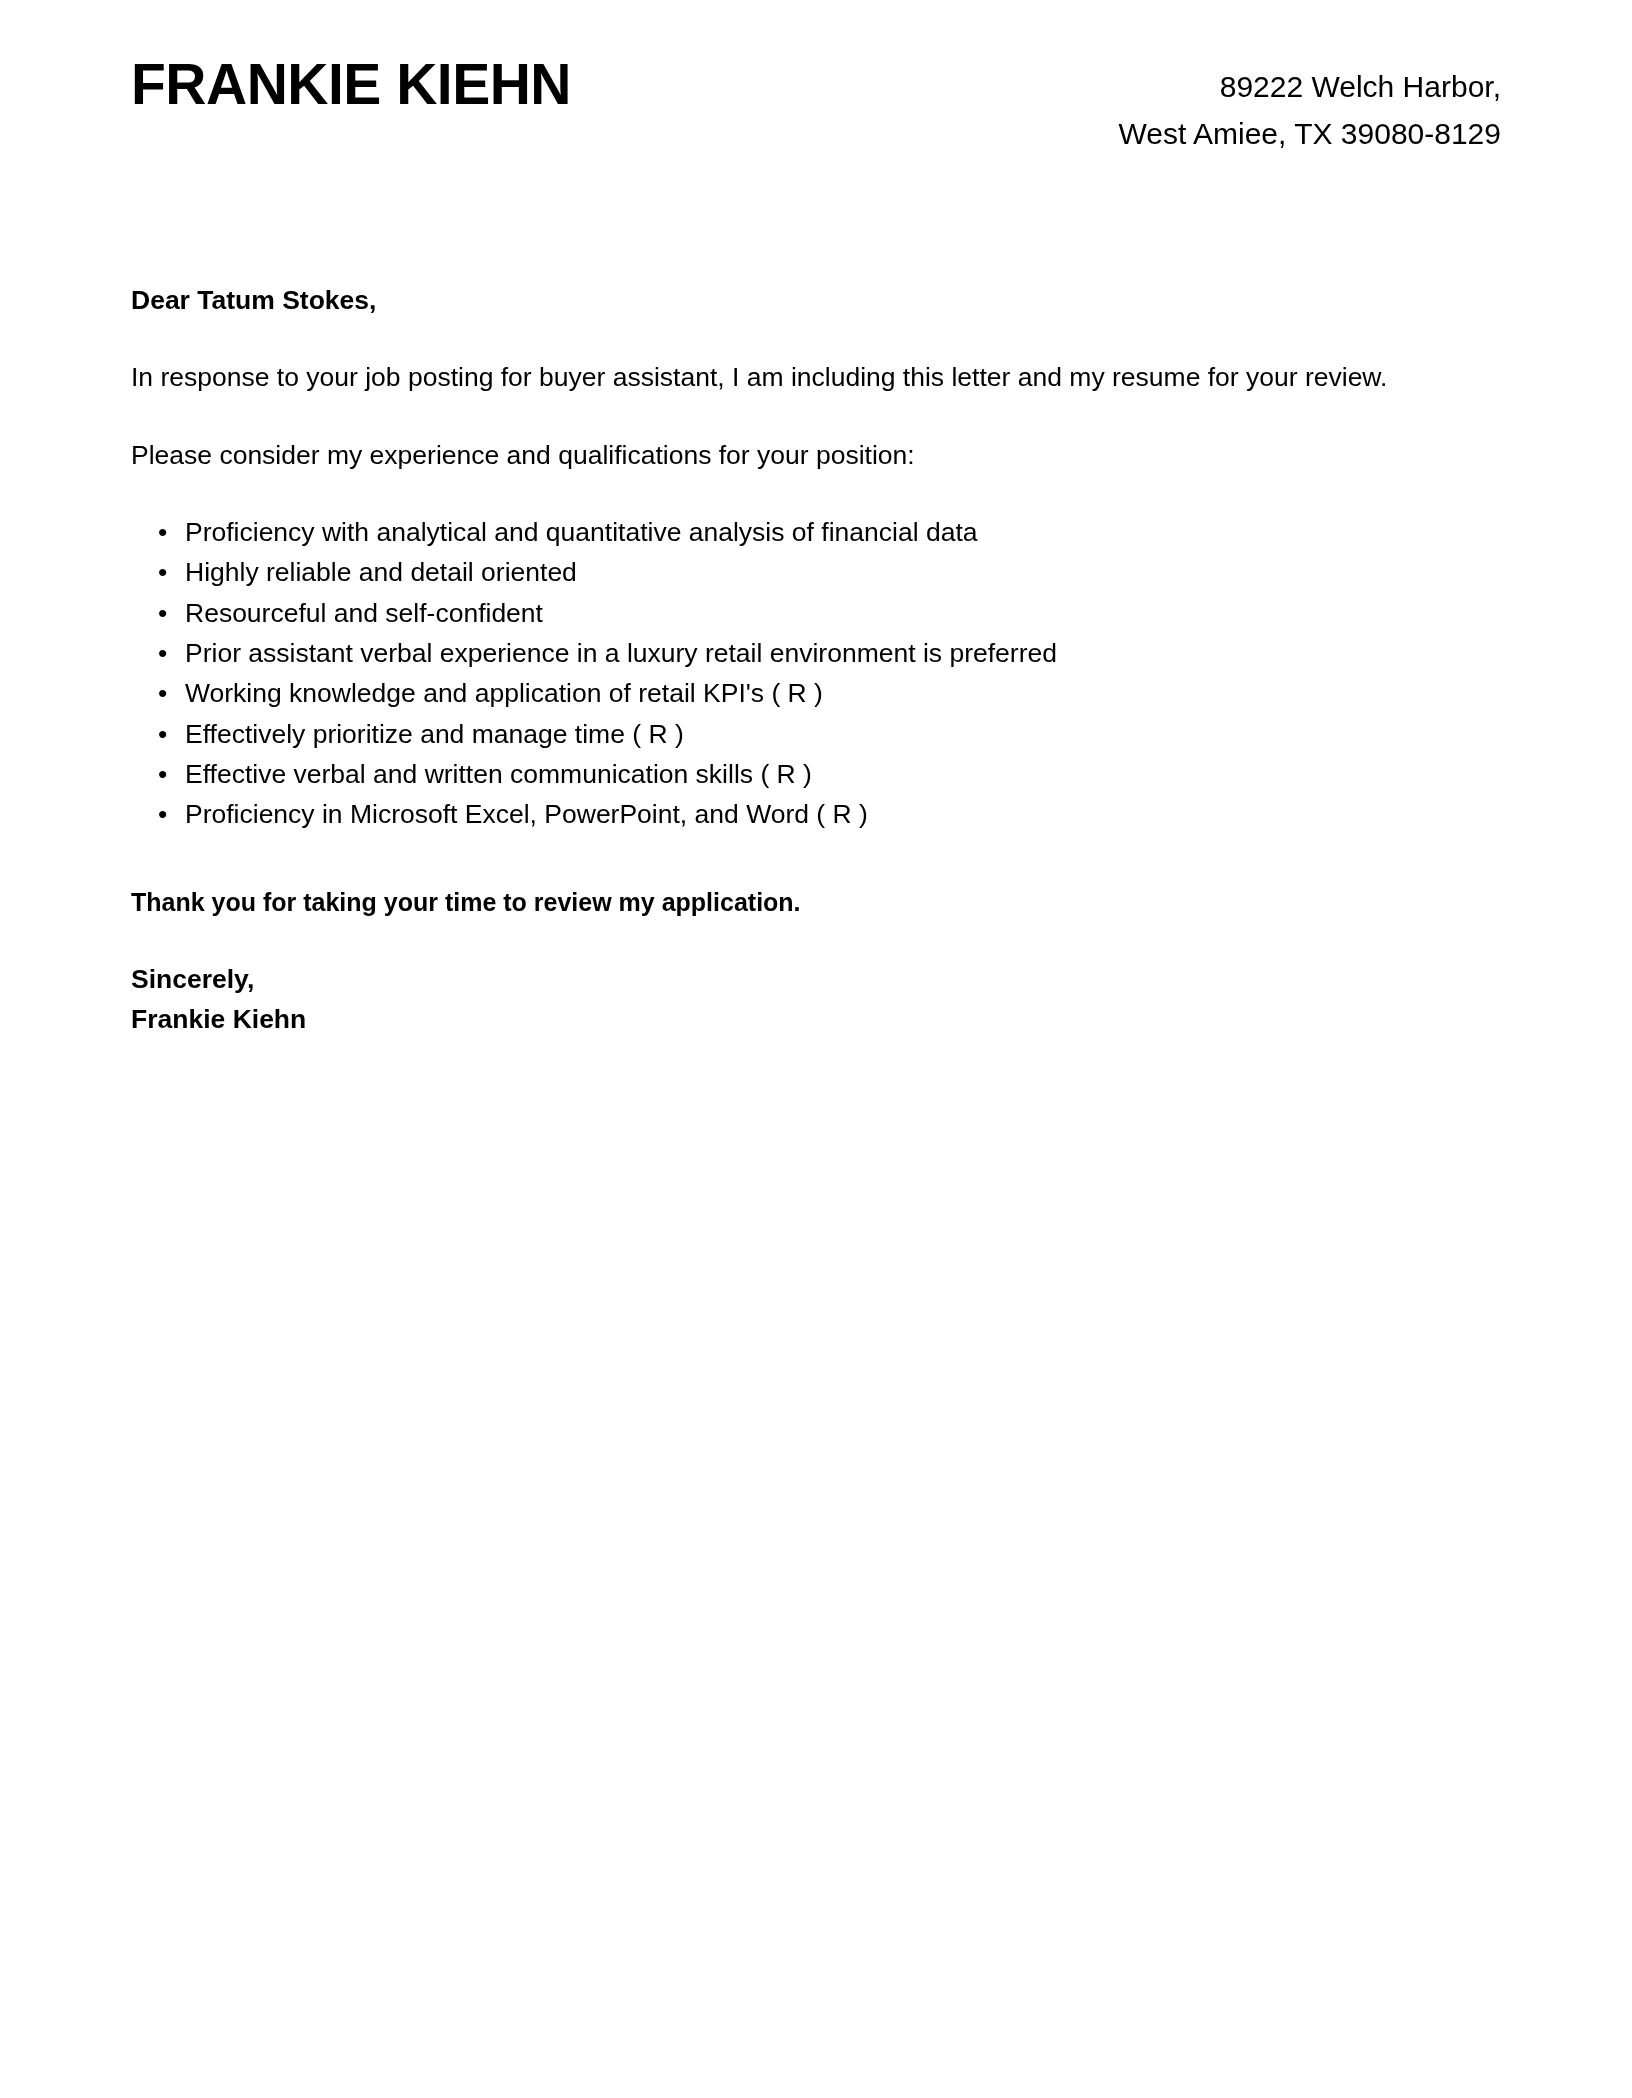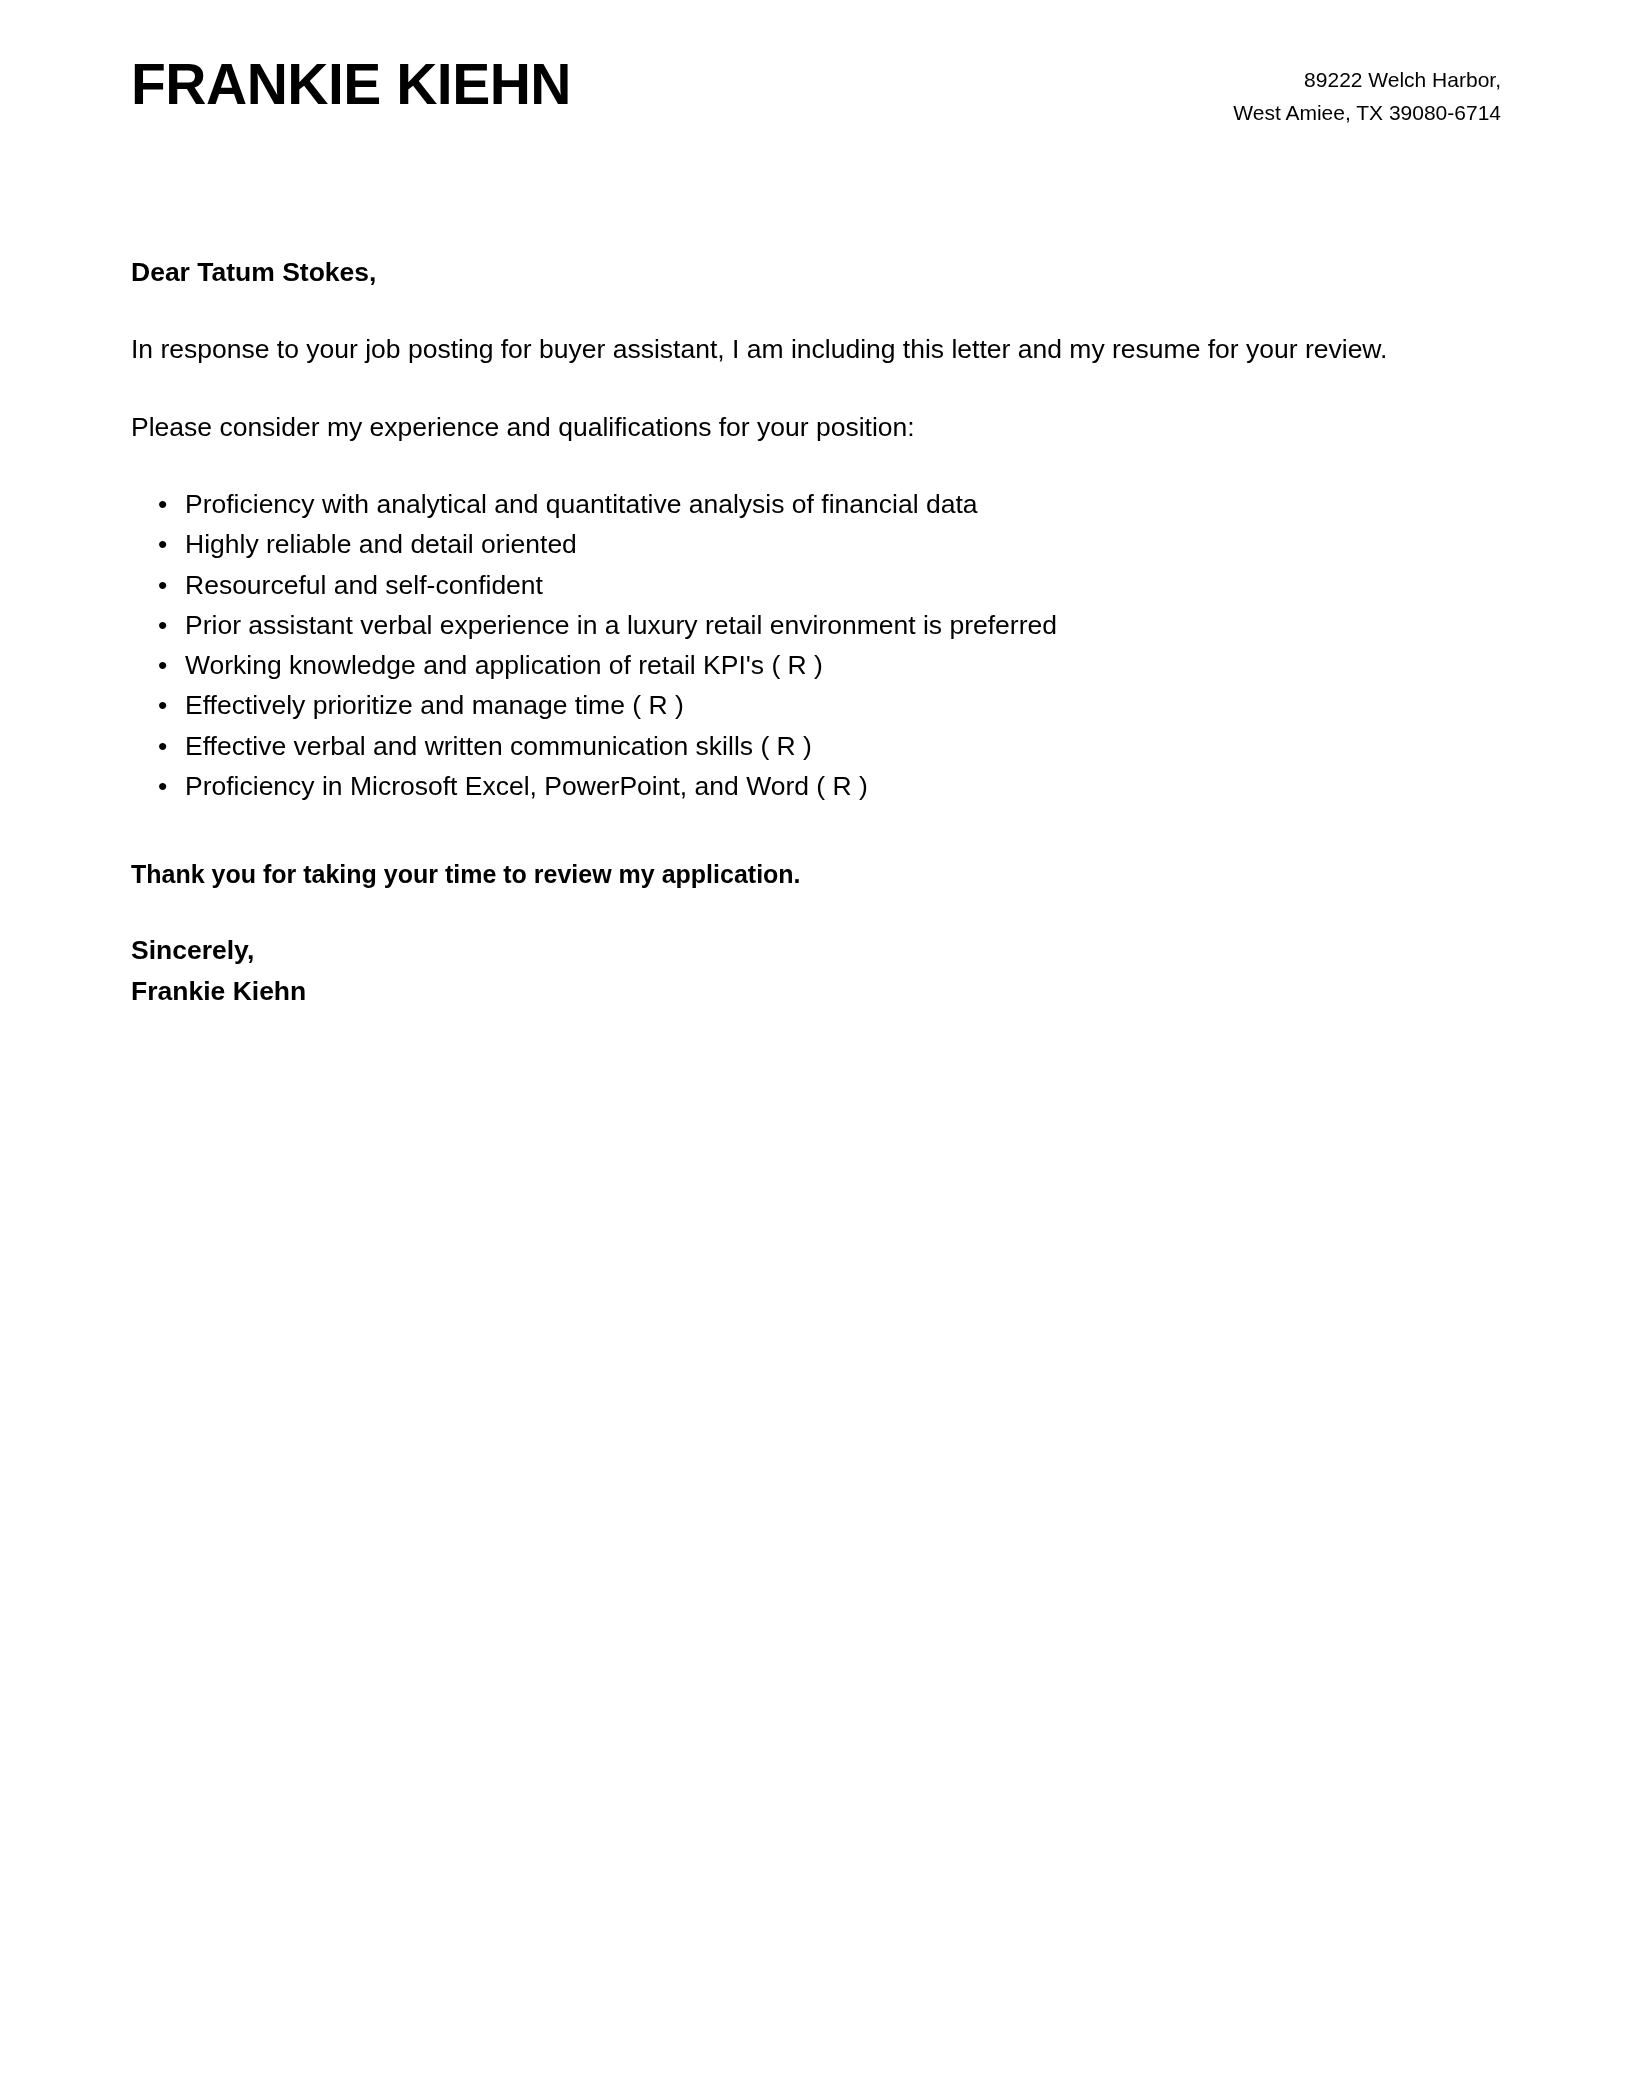--- a/index.html
+++ b/index.html
@@ -33,21 +33,21 @@
   }
   .name-title {
     font-size: 57px;
     font-weight: bold;
     letter-spacing: -0.5px;
     line-height: 1.05;
     white-space: nowrap;
   }
   .address-block {
     text-align: right;
-    font-size: 21px;
+    font-size: 30px;
     line-height: 1.56;
     padding-top: 9px;
     font-weight: normal;
   }
   .address-line { display: block; }
 
   
   .letter-body {
     margin-top: 122px;
     font-size: 26.5px;
@@ -97,21 +97,21 @@
 </head>
 <body>
 
 <div class="page">
   <div class="content">
 
     <div class="letter-header">
       <div class="name-title">FRANKIE KIEHN</div>
       <div class="address-block">
         <span class="address-line">89222 Welch Harbor,</span>
-        <span class="address-line">West Amiee, TX 39080-6714</span>
+        <span class="address-line">West Amiee, TX 39080-8129</span>
       </div>
     </div>
 
     <div class="letter-body">
 
       <p class="salutation">Dear Tatum Stokes,</p>
 
       <p class="para">In response to your job posting for buyer assistant, I am including this letter and my resume for your review.</p>
 
 

